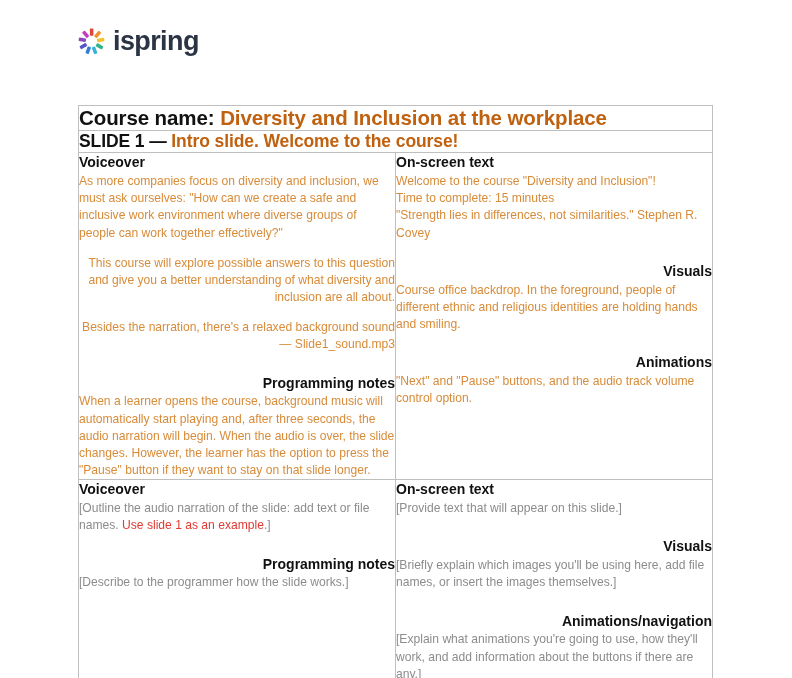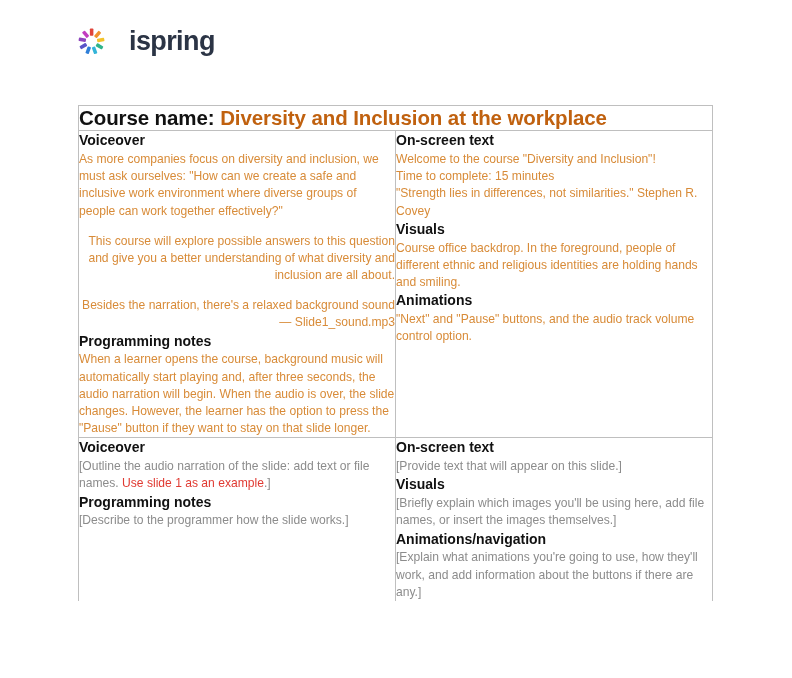--- a/index.html
+++ b/index.html
@@ -14,21 +14,21 @@
     font-family: "Liberation Sans", sans-serif;
     -webkit-font-smoothing: antialiased;
   }
 
   
   .logo-bar {
     position: absolute;
     left: 78px;
     top: 28px;
     display: flex;
-    gap: 24px;
+    gap: 8px;
   }
   .logo-mark {
     width: 27px;
     height: 27px;
     display: block;
   }
   .logo-word {
     font-size: 27px;
     font-weight: 600;
     letter-spacing: -0.6px;
@@ -85,21 +85,21 @@
   .col-left  { width: 324px; }
   .col-right { width: 311px; }
 
   .fld-label {
     font-size: 14px;
     font-weight: bold;
     color: #111111;
     line-height: 1.42;
     margin: 0;
   }
-  .fld-label.spaced { margin-top: 0; }
+  .fld-label.spaced { margin-top: 20px; text-align: right; }
 
   .fld-body {
     font-size: 12.1px;
     line-height: 1.42;
     margin: 0;
     color: #d88b38;
   }
   .fld-body.gap { margin-top: 13px; text-align: right; }
   .fld-body.tmpl { color: #8c8c8c; }
   .fld-body .redmark { color: #e03a32; }
@@ -134,20 +134,25 @@
   <tbody>
       <tr>
     <td class="title-cell" colspan="2">
       <div class="title-text">
         <span>Course name:</span>
         <span class="accent">Diversity and Inclusion at the workplace</span>
       </div>
     </td>
   </tr>
 
+  <tr>
+    <td class="slide-head-cell" colspan="2">
+      <div class="slide-head"><span>SLIDE 1 — </span><span class="accent">Intro slide. Welcome to the course!</span></div>
+    </td>
+  </tr>
 
   <tr>
     <td class="body-cell col-left">
       <p class="fld-label">Voiceover</p>
       <p class="fld-body">As more companies focus on diversity and inclusion, we must ask ourselves: "How can we create a safe and inclusive work environment where diverse groups of people can work together effectively?"</p>
       <p class="fld-body gap">This course will explore possible answers to this question and give you a better understanding of what diversity and inclusion are all about.</p>
       <p class="fld-body gap">Besides the narration, there's a relaxed background sound — Slide1_sound.mp3</p>
       <p class="fld-label spaced">Programming notes</p>
       <p class="fld-body">When a learner opens the course, background music will automatically start playing and, after three seconds, the audio narration will begin. When the audio is over, the slide changes. However, the learner has the option to press the "Pause" button if they want to stay on that slide longer.</p>
     </td>

